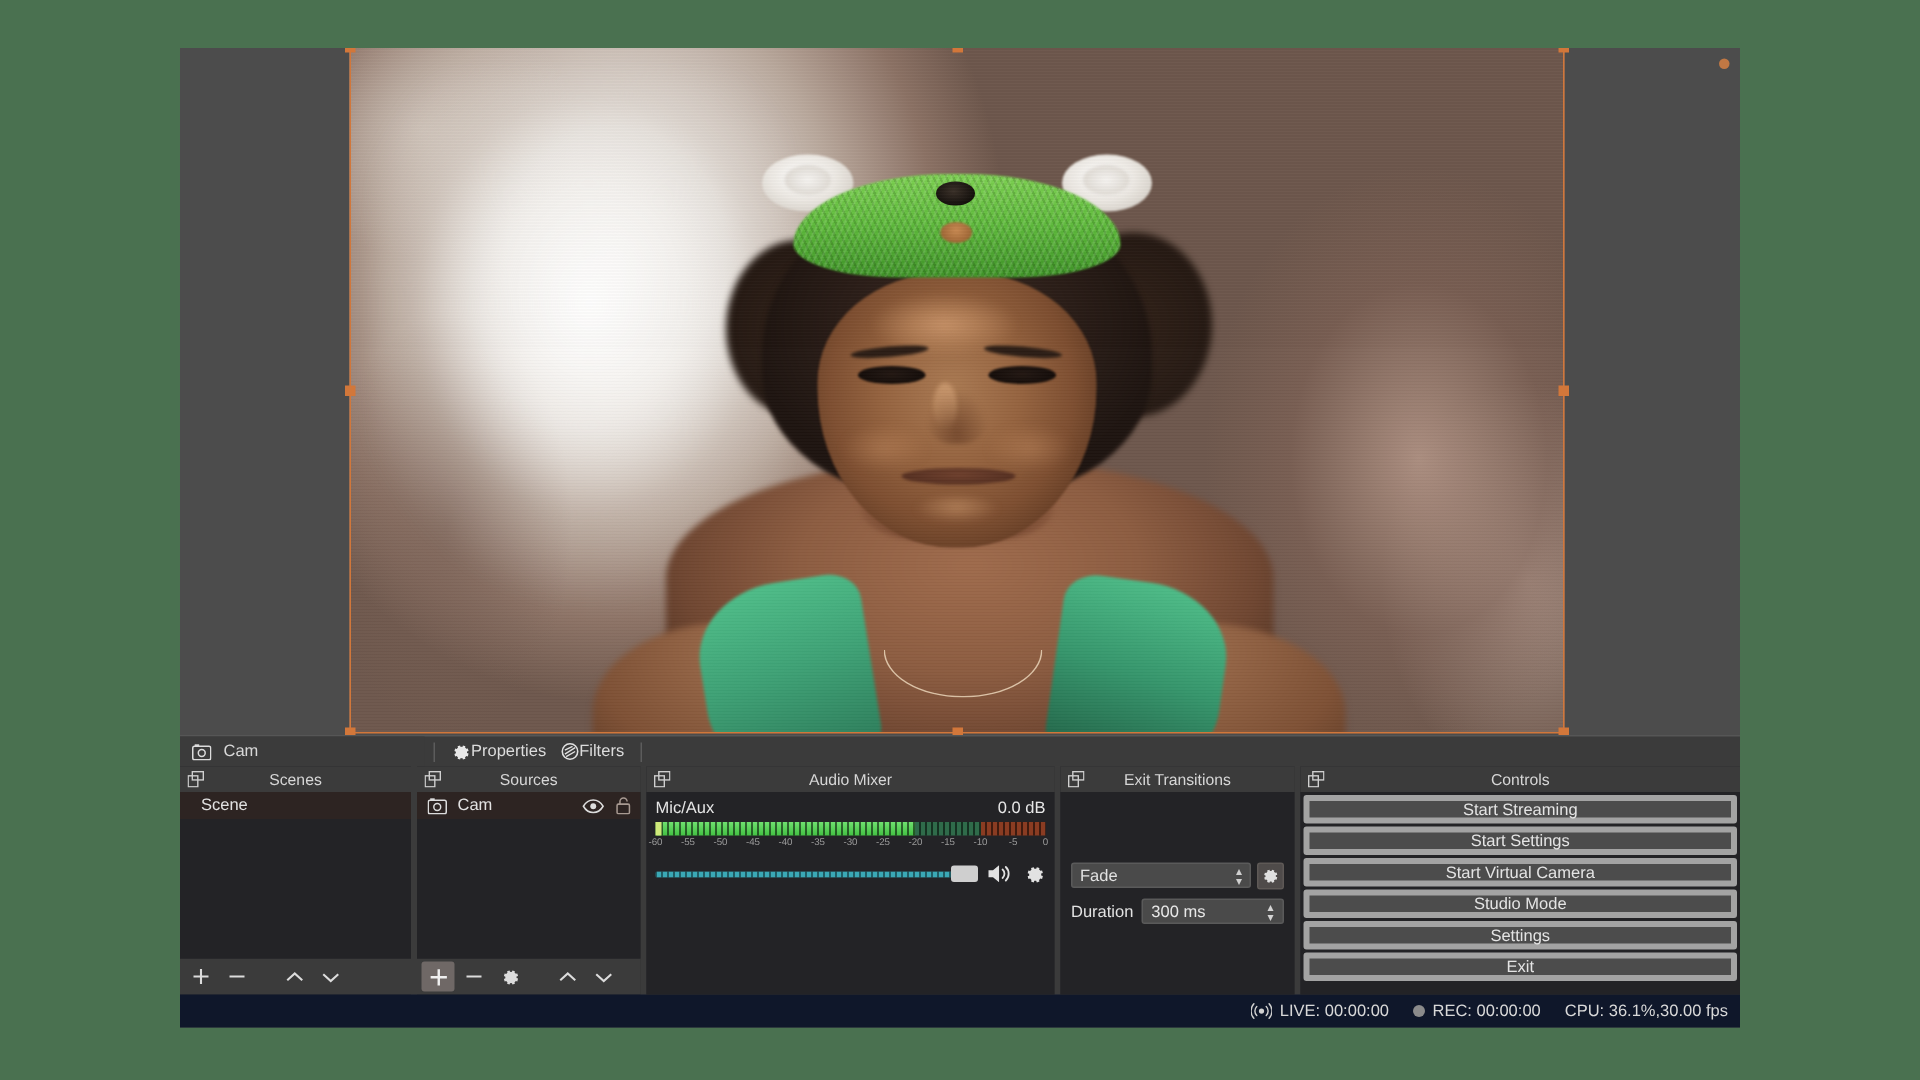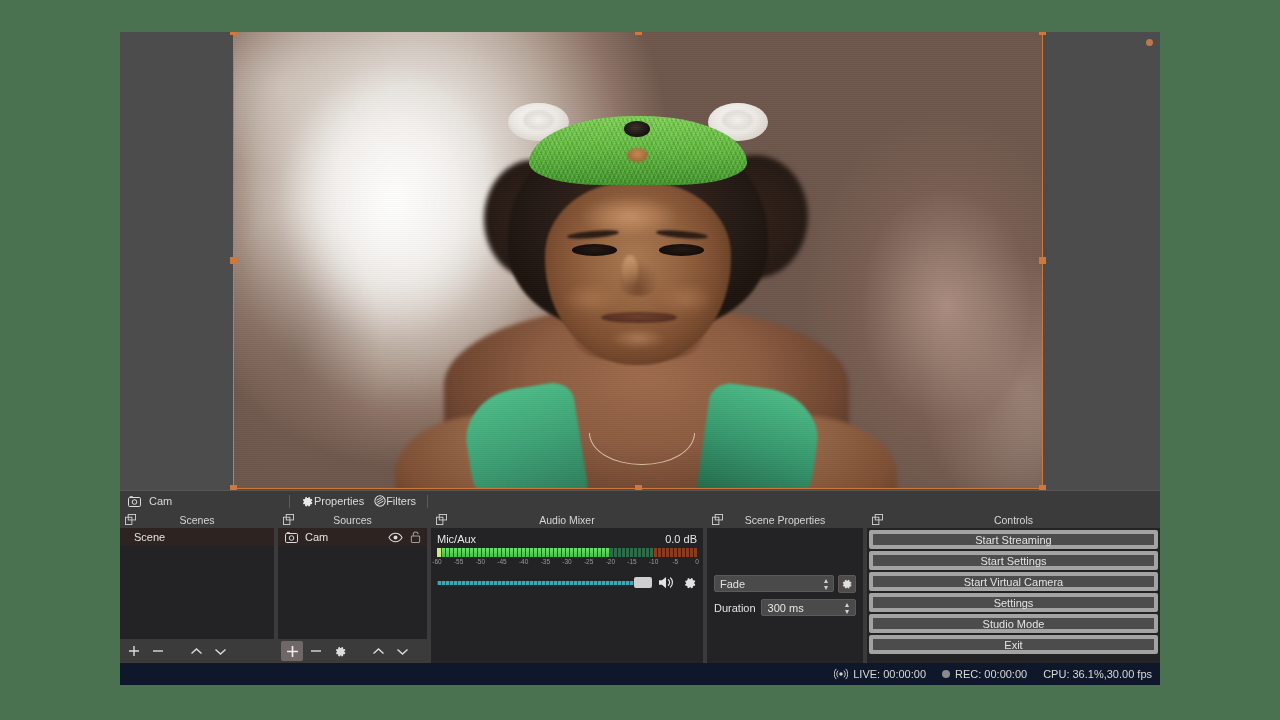--- a/index.html
+++ b/index.html
@@ -560,21 +560,21 @@
     <div class="dock-sep"></div>
 
     <div class="dock" style="width:156px">
       <div class="dock-title">
         <span class="dockicon">
           <svg width="11" height="11" viewBox="0 0 12 12">
                 <rect x="3.5" y="0.5" width="8" height="6" fill="none" stroke="#d0d0d0"></rect>
                 <rect x="0.5" y="3.5" width="7" height="8" fill="none" stroke="#d0d0d0"></rect>
               </svg>
         </span>
-        <span>Scene Properties</span>
+        <span>Exit Transitions</span>
       </div>
       <div class="dock-body" id="trans-body">
         <div class="tr-row1">
           <div class="combo">
             <span>Fade</span>
             <span class="arrows">▴<br>▾</span>
           </div>
           <div class="gearbtn">
             <span>
               <svg width="12" height="12" viewBox="0 0 16 16">
@@ -610,24 +610,24 @@
         <div class="ctl-btn">
               <span>Start Streaming</span>
             </div>
         <div class="ctl-btn">
               <span>Start Settings</span>
             </div>
         <div class="ctl-btn">
               <span>Start Virtual Camera</span>
             </div>
         <div class="ctl-btn">
-              <span>Settings</span>
+              <span>Studio Mode</span>
             </div>
         <div class="ctl-btn">
-              <span>Studio Mode</span>
+              <span>Settings</span>
             </div>
         <div class="ctl-btn">
               <span>Exit</span>
             </div>
       </div>
     </div>
   </div>
 
   <div id="statusbar">
     <div class="st-item">

